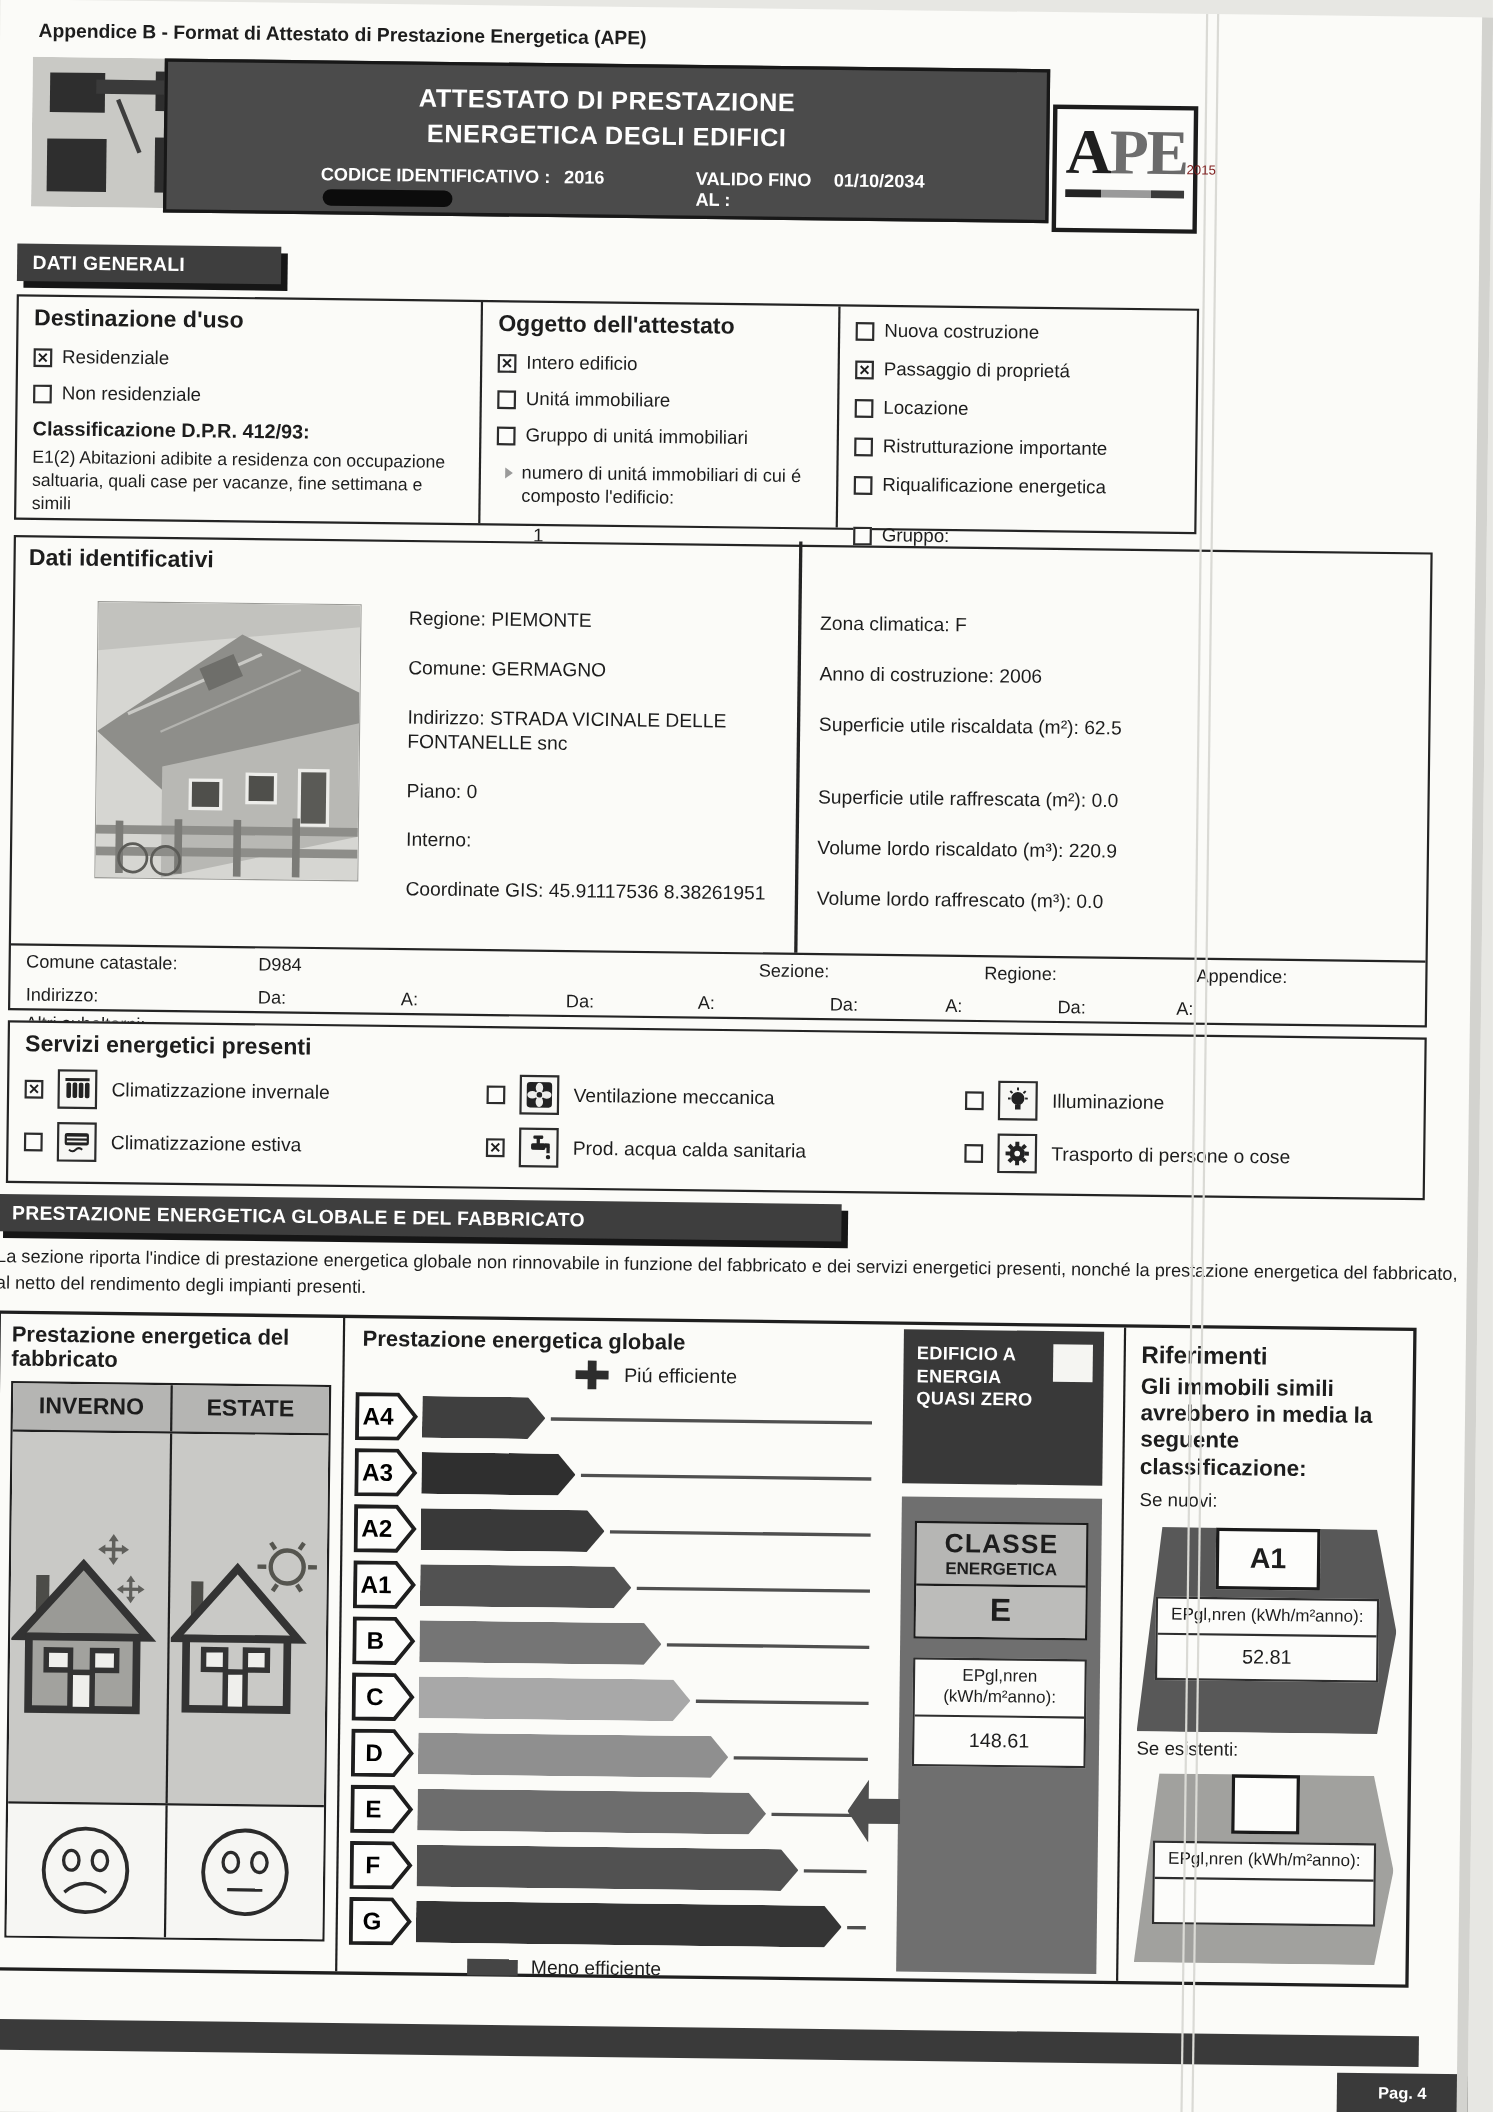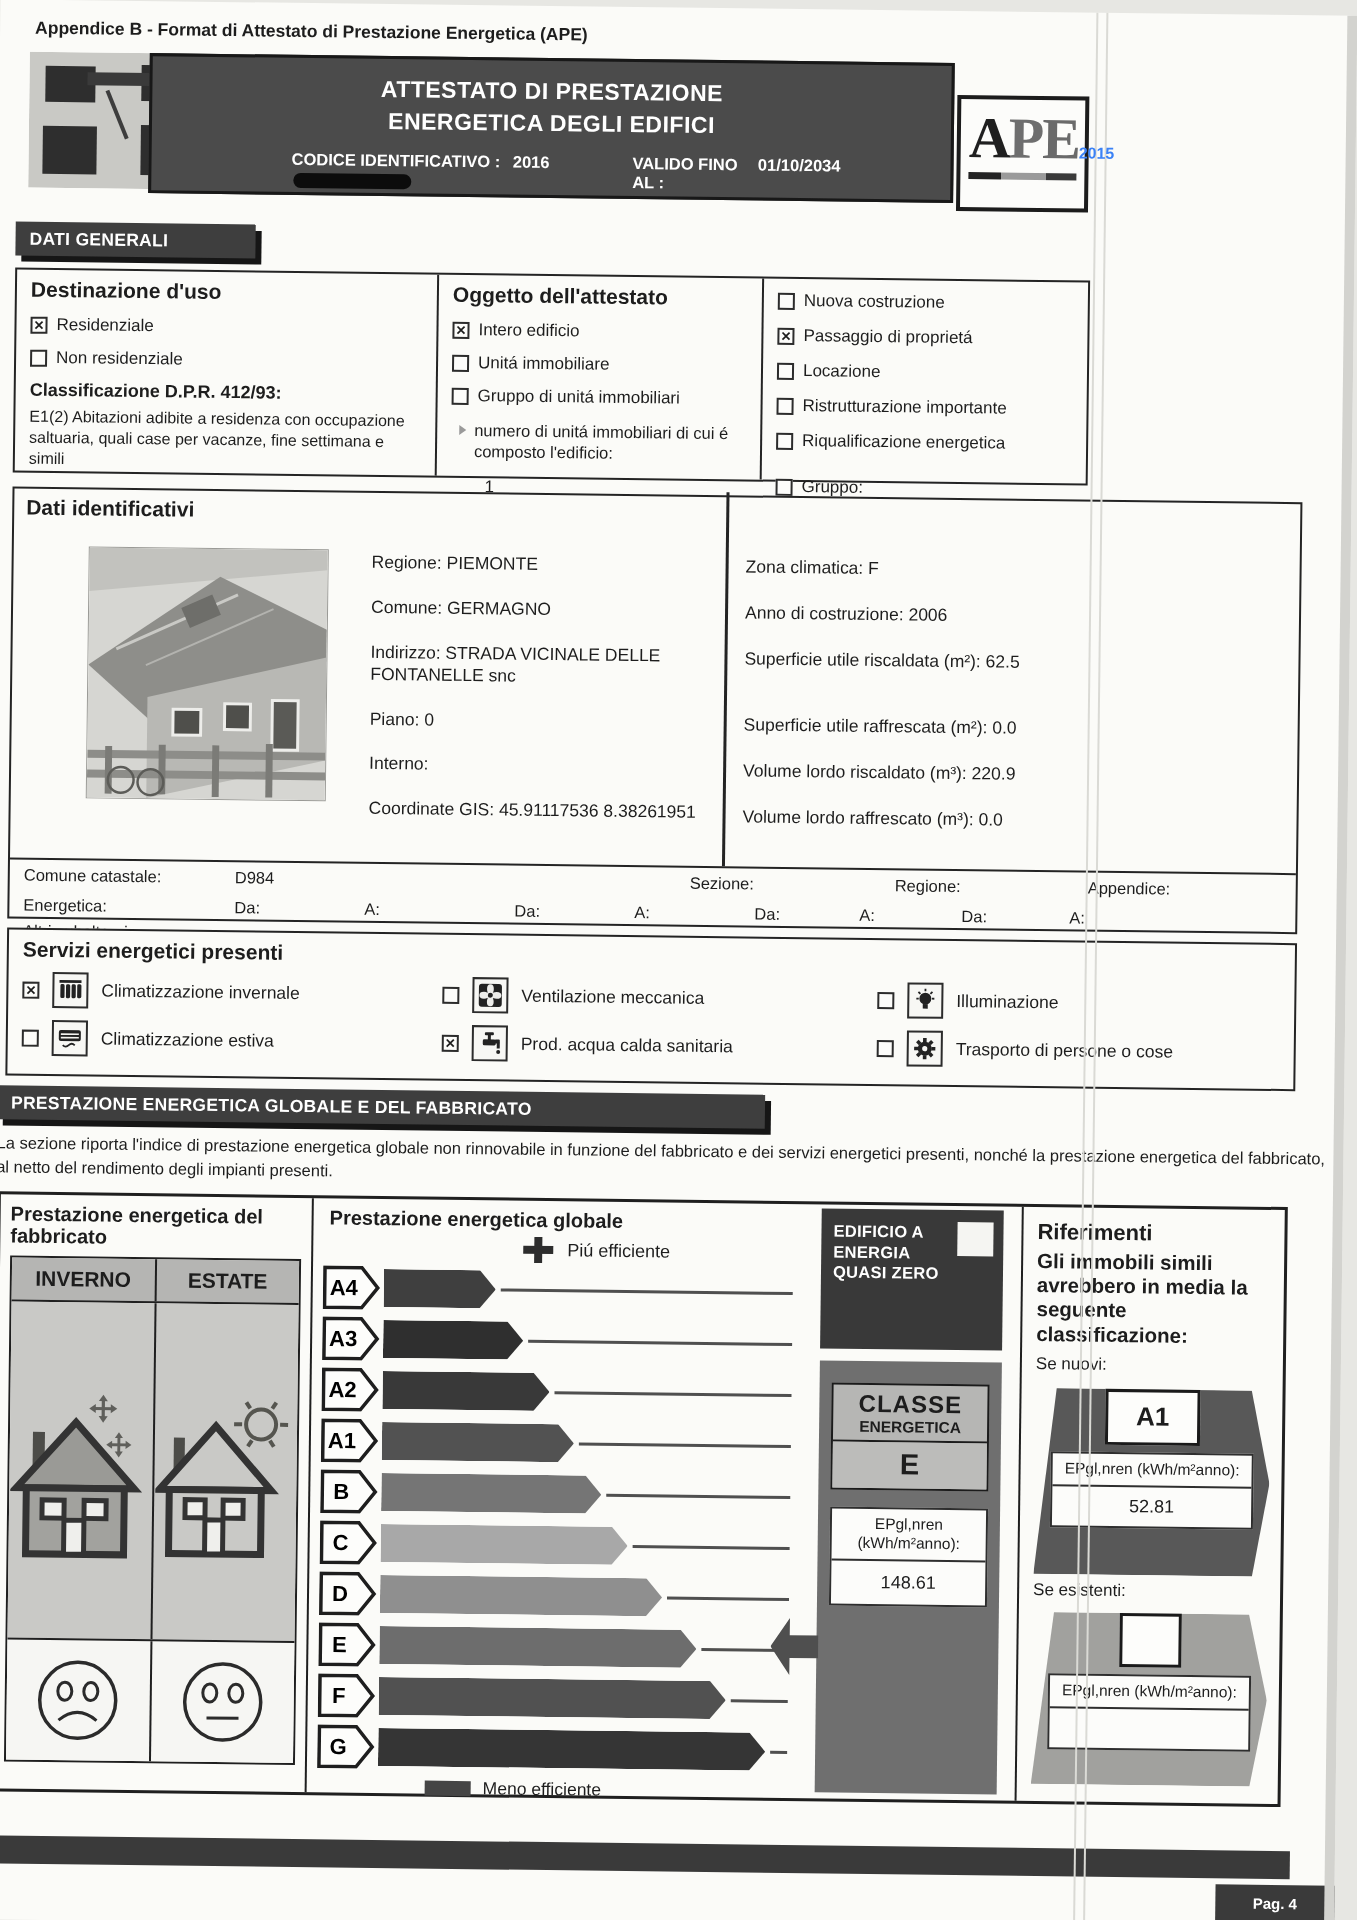--- a/index.html
+++ b/index.html
@@ -25,21 +25,21 @@
   .code-visible { margin-left:8px; }
   .redaction { display:inline-block; width:118px; height:15px; background:#0c0c0c;
     border-radius:8px; margin-left:2px; vertical-align:middle; }
   .tb-valid { margin-left:auto; margin-right:110px; display:flex; gap:10px; }
 
   .ape-box { position:absolute; left:958px; top:84px; width:132px; height:116px;
     background:#fcfcfa; border:4px solid #1c1c1c; z-index:3; padding:10px 8px 0 8px; }
   .ape-letters { font-family:"Liberation Serif", serif; font-weight:bold; font-size:58px;
     line-height:1; letter-spacing:-2px; white-space:nowrap; }
   .ape-a { color:#1f1f1f; } .ape-p { color:#6e6e6e; } .ape-e { color:#6a6a6a; }
-  .ape-year { font-family:"Liberation Sans", sans-serif; font-size:16px; font-weight:bold; color:#3b82f6; letter-spacing:0; }
+  .ape-year { font-family:"Liberation Sans", sans-serif; font-size:12px; font-weight:normal; color:#7f1d1d; letter-spacing:0; }
   .ape-underline { margin-top:5px; height:7px;
     background:linear-gradient(90deg,#242424 0 30%,#9a9a9a 30% 72%,#3a3a3a 72%); }
 
   
   .tab { position:absolute; background:#3e3e3e; color:#fff; font-weight:bold; font-size:17.5px;
     padding:7px 14px 6px 14px; box-shadow:6px 6px 0 #161616; letter-spacing:.3px; }
   .tab1 { left:18px; top:222px; width:240px; }
   .tab2 { left:10px; top:1086px; width:768px; }
 
   .box { position:absolute; border:2.5px solid #242424; background:#fbfbf8; }
@@ -307,21 +307,21 @@
         <div>Volume lordo raffrescato (m³): 0.0</div>
       </div>
     </div>
 
     <div class="catasto">
       <span style="left:14px;top:6px">Comune catastale:</span>
       <span style="left:225px;top:6px">D984</span>
       <span style="left:680px;top:6px">Sezione:</span>
       <span style="left:885px;top:6px">Regione:</span>
       <span style="left:1078px;top:6px">Appendice:</span>
-      <span style="left:14px;top:36px">Energetica:</span>
+      <span style="left:14px;top:36px">Indirizzo:</span>
       <span style="left:225px;top:36px">Da:</span>
       <span style="left:355px;top:36px">A:</span>
       <span style="left:505px;top:36px">Da:</span>
       <span style="left:625px;top:36px">A:</span>
       <span style="left:745px;top:36px">Da:</span>
       <span style="left:850px;top:36px">A:</span>
       <span style="left:952px;top:36px">Da:</span>
       <span style="left:1060px;top:36px">A:</span>
       <span style="left:14px;top:62px">Altri subalterni:</span>
     </div>

